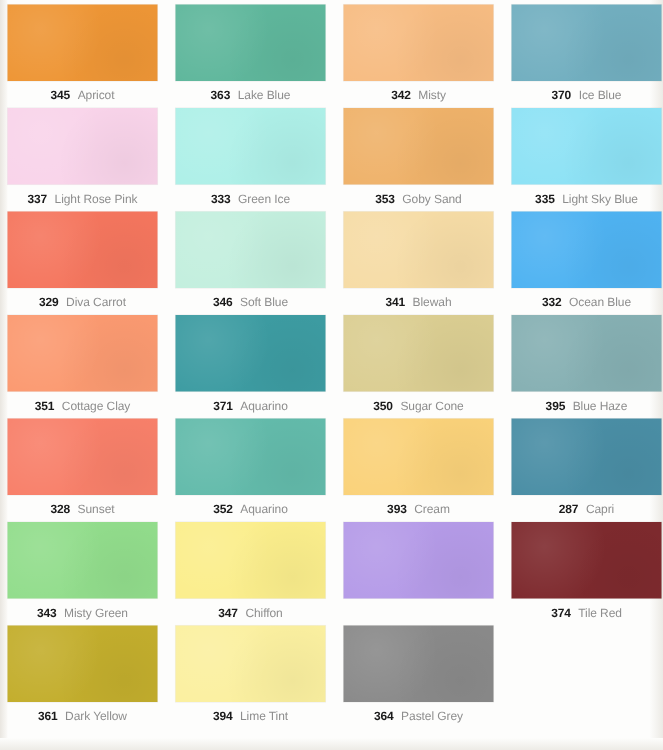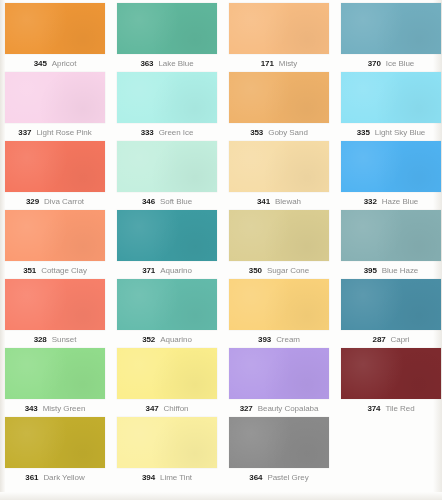--- a/index.html
+++ b/index.html
@@ -112,21 +112,21 @@
       <div class="cell">
         <div class="swatch" style="background: rgb(95, 183, 156);"></div>
         <div class="caption">
           <span class="code">363</span>
           <span class="cname">Lake Blue</span>
         </div>
       </div>
       <div class="cell">
         <div class="swatch" style="background: rgb(247, 188, 130);"></div>
         <div class="caption">
-          <span class="code">171</span>
+          <span class="code">342</span>
           <span class="cname">Misty</span>
         </div>
       </div>
       <div class="cell">
         <div class="swatch" style="background: rgb(114, 175, 192);"></div>
         <div class="caption">
           <span class="code">370</span>
           <span class="cname">Ice Blue</span>
         </div>
       </div>
@@ -176,21 +176,21 @@
         <div class="swatch" style="background: rgb(246, 220, 166);"></div>
         <div class="caption">
           <span class="code">341</span>
           <span class="cname">Blewah</span>
         </div>
       </div>
       <div class="cell">
         <div class="swatch" style="background: rgb(79, 179, 242);"></div>
         <div class="caption">
           <span class="code">332</span>
-          <span class="cname">Haze Blue</span>
+          <span class="cname">Ocean Blue</span>
         </div>
       </div>
       <div class="cell">
         <div class="swatch" style="background: rgb(251, 154, 113);"></div>
         <div class="caption">
           <span class="code">351</span>
           <span class="cname">Cottage Clay</span>
         </div>
       </div>
       <div class="cell">
@@ -251,24 +251,20 @@
       </div>
       <div class="cell">
         <div class="swatch" style="background: rgb(251, 238, 140);"></div>
         <div class="caption">
           <span class="code">347</span>
           <span class="cname">Chiffon</span>
         </div>
       </div>
       <div class="cell">
         <div class="swatch" style="background: rgb(181, 155, 232);"></div>
-        <div class="caption">
-          <span class="code">327</span>
-          <span class="cname">Beauty Copalaba</span>
-        </div>
       </div>
       <div class="cell">
         <div class="swatch" style="background: rgb(126, 42, 46);"></div>
         <div class="caption">
           <span class="code">374</span>
           <span class="cname">Tile Red</span>
         </div>
       </div>
       <div class="cell">
         <div class="swatch" style="background: rgb(195, 174, 45);"></div>

